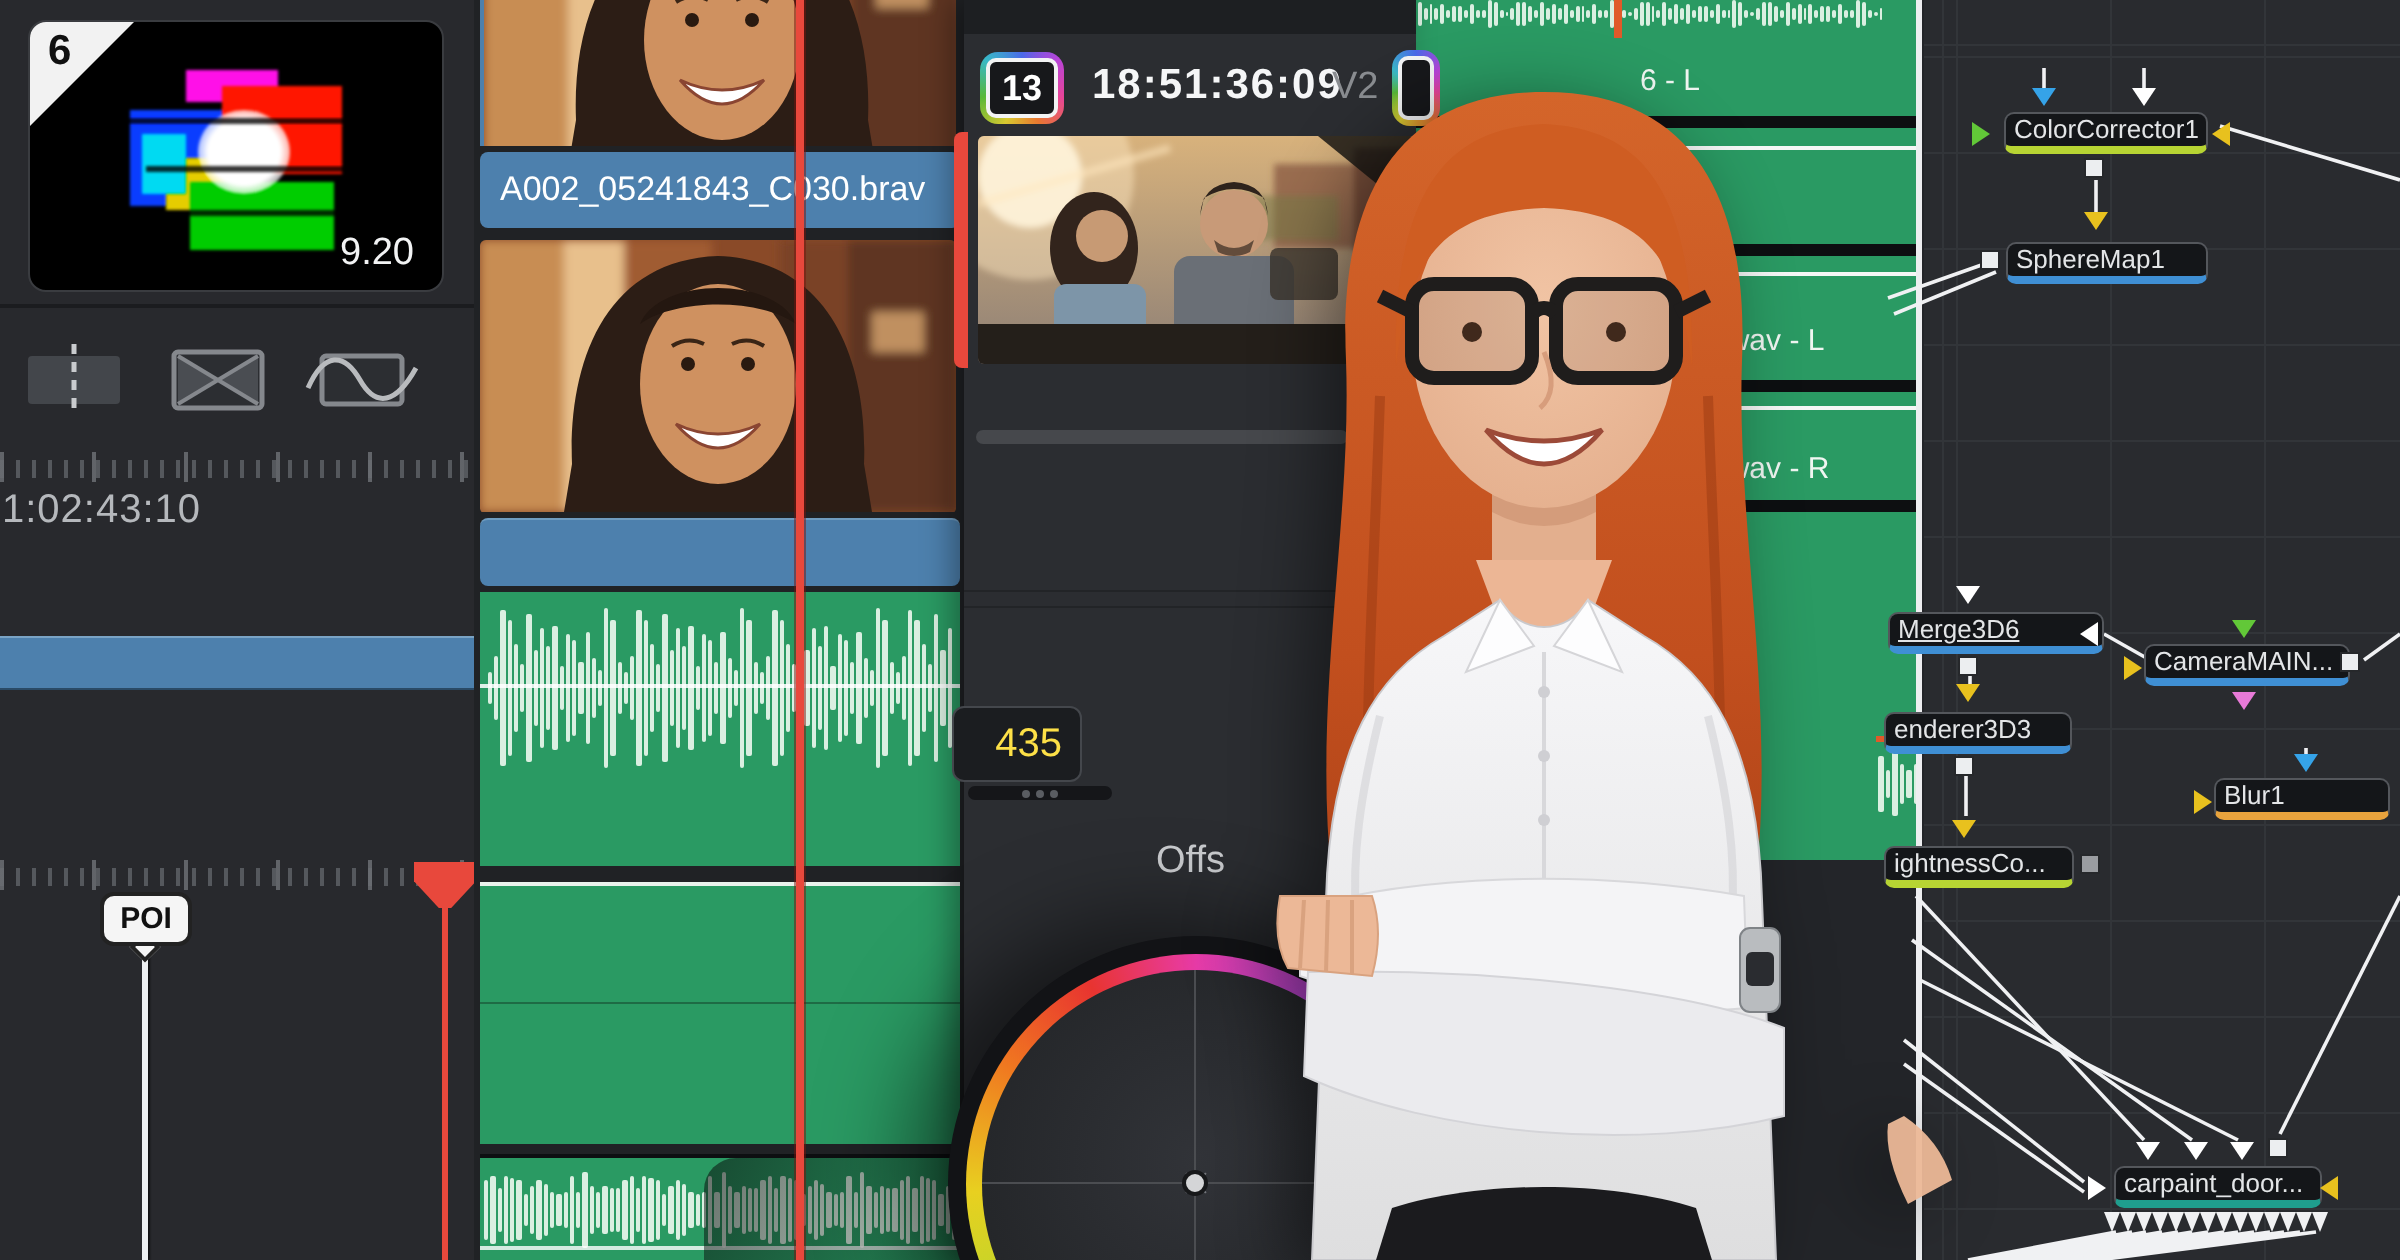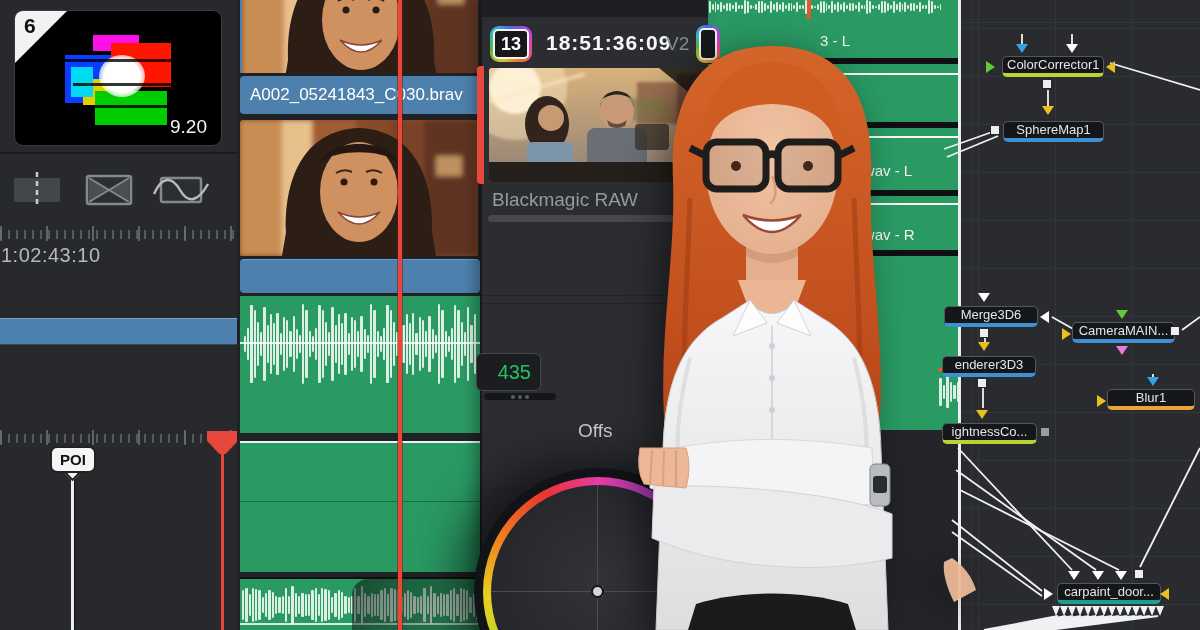--- a/index.html
+++ b/index.html
@@ -24,21 +24,21 @@
   .ruler  { background:repeating-linear-gradient(90deg,#55585d 0 2px, transparent 2px 8px); height:9px; }
   .rulerT { background:repeating-linear-gradient(90deg,#6b6e73 0 2px, transparent 2px 46px); height:15px; }
 
   
   .wave { position:absolute; display:flex; align-items:center; gap:1px; }
   .wave i { flex:1; background:var(--mint,#daefe1); min-height:7%; border-radius:1px; }
 
   
   .node { position:absolute; height:21px; background:var(--node-bg,#141619);
     border:1.5px solid var(--node-border,#54575c); border-bottom:4px solid #888;
-    border-radius:5px; color:#e3e5e7; font-size:13px; line-height:15px; text-align:center;
+    border-radius:5px; color:#e3e5e7; font-size:13px; line-height:15px; 
     white-space:nowrap; overflow:hidden; z-index:5; padding:0 4px; }
 
   
   .tri { position:absolute; width:0; height:0; z-index:5; }
   .td  { border-left:6px solid transparent; border-right:6px solid transparent; border-top:9px solid #fff; }
   .tr  { border-top:6px solid transparent; border-bottom:6px solid transparent; border-left:9px solid #fff; }
   .tlf { border-top:6px solid transparent; border-bottom:6px solid transparent; border-right:9px solid #fff; }
   .sq  { position:absolute; width:10px; height:10px; background:#eceef0; border:1px solid #26282b; z-index:5; }
 
   .fan { position:absolute; display:flex; z-index:5; }
@@ -432,21 +432,21 @@
     <div class="abs" style="left:110px;top:0;width:4px;height:19px;background:#e05a2a;"></div>
 
     <div class="tdiv" style="top:58px;"></div>
     <div class="tline" style="top:73px;"></div>
     <div class="tdiv" style="top:122px;"></div>
     <div class="tline" style="top:136px;"></div>
     <div class="tdiv" style="top:190px;"></div>
     <div class="tline" style="top:203px;"></div>
     <div class="tdiv" style="top:250px;"></div>
 
-    <span class="tracklabel" style="left:123px;top:32px;">3 - L</span>
+    <span class="tracklabel" style="left:123px;top:32px;">6 - L</span>
     <span class="tracklabel" style="left:138px;top:96px;">R</span>
     <span class="tracklabel" style="left:146px;top:162px;">de.wav - L</span>
     <span class="tracklabel" style="left:146px;top:226px;">de.wav - R</span>
   </div>
 
   <div class="abs" style="left:938px;top:368px;width:22px;height:44px;background:var(--clip-green,#2a9a63);border-top:3px solid #e05a2a;z-index:2;overflow:hidden;">
     <div class="wave" style="left:1px;top:4px;width:20px;height:34px;">
         <i style="height:84%"></i>
         <i style="height:43%"></i>
         <i style="height:94%"></i>
@@ -493,21 +493,21 @@
         <path d="M1158,616 L1049,630"></path>
     </g>
   </svg>
 
   <div class="abs npanel"></div>
 
   <div class="node" style="left: 1002px; top: 56px; width: 102px; border-bottom-color: rgb(183, 212, 51);">
     <span>ColorCorrector1</span></div>
   <div class="node" style="left: 1003px; top: 121px; width: 101px; border-bottom-color: rgb(63, 143, 212);">
     <span>SphereMap1</span></div>
-  <div class="node" style="left: 944px; top: 306px; width: 94px; border-bottom-color: rgb(63, 143, 212);">
+  <div class="node" style="left: 944px; top: 306px; width: 108px; border-bottom-color: rgb(63, 143, 212); text-decoration: underline;">
     <span>Merge3D6</span></div>
   <div class="node" style="left: 1072px; top: 322px; width: 103px; border-bottom-color: rgb(63, 143, 212);">
     <span>CameraMAIN...</span></div>
   <div class="node" style="left: 942px; top: 356px; width: 94px; border-bottom-color: rgb(63, 143, 212);">
     <span>enderer3D3</span></div>
   <div class="node" style="left: 1107px; top: 389px; width: 88px; border-bottom-color: rgb(232, 163, 61);">
     <span>Blur1</span></div>
   <div class="node" style="left: 942px; top: 423px; width: 95px; border-bottom-color: rgb(183, 212, 51);">
     <span>ightnessCo...</span></div>
   <div class="node" style="left: 1057px; top: 583px; width: 104px; border-bottom-color: rgb(31, 158, 142);">
@@ -604,28 +604,27 @@
         <circle cx="128" cy="44" r="17" fill="#c89a78"></circle>
         <path d="M111,40 Q112,24 128,23 Q144,24 145,40 L143,31 Q128,22 113,31 Z" fill="#2e231c"></path>
         <path d="M118,52 Q128,60 138,52 L136,58 Q128,62 120,58 Z" fill="#4a382c" opacity=".8"></path>
         <rect x="98" y="60" width="60" height="50" rx="8" fill="#6a6f76"></rect>
         <rect x="0" y="94" width="224" height="20" fill="#241f1a"></rect>
         <polygon points="170,0 224,44 224,0" fill="#1a1714" opacity=".85"></polygon>
         <rect x="146" y="56" width="34" height="26" rx="4" fill="#3a332c" opacity=".8"></rect>
       </svg>
     </div>
 
-    <span class="abs" style="left:10px;top:189px;color:#96999d;font-size:19px;">Blackmagic RAW</span>
     <div class="abs" style="left:6px;top:215px;width:186px;height:7px;background:#46484c;border-radius:4px;"></div>
 
     <div class="abs" style="left:0;top:295px;width:226px;height:1px;background:#222427;"></div>
     <div class="abs" style="left:0;top:303px;width:226px;height:1px;background:#222427;"></div>
 
     <div class="abs" style="left:-6px;top:353px;width:65px;height:38px;background:#1b1d20;border:1px solid #44474c;border-radius:6px;display:flex;align-items:center;justify-content:flex-end;padding-right:9px;">
-      <span style="color:#22c55e;font-size:20px;">435</span>
+      <span style="color:#fde047;font-size:20px;">435</span>
     </div>
     <div class="abs" style="left:2px;top:393px;width:72px;height:7px;background:#151619;border-radius:4px;display:flex;align-items:center;justify-content:center;gap:3px;">
       <i style="width:4px;height:4px;border-radius:50%;background:#5a5d62;"></i>
       <i style="width:4px;height:4px;border-radius:50%;background:#5a5d62;"></i>
       <i style="width:4px;height:4px;border-radius:50%;background:#5a5d62;"></i>
     </div>
 
     <span class="abs" style="left:96px;top:420px;color:#c9cbce;font-size:19px;">Offs</span>
 
     <div class="abs" style="left:-8px;top:468px;width:248px;height:248px;border-radius:50%;background:#121316;

